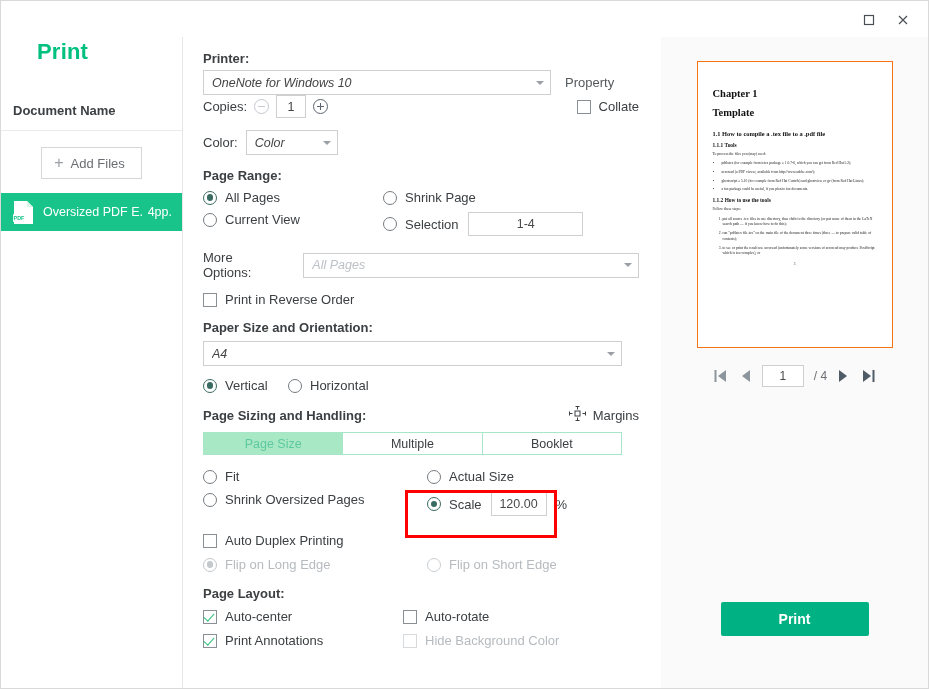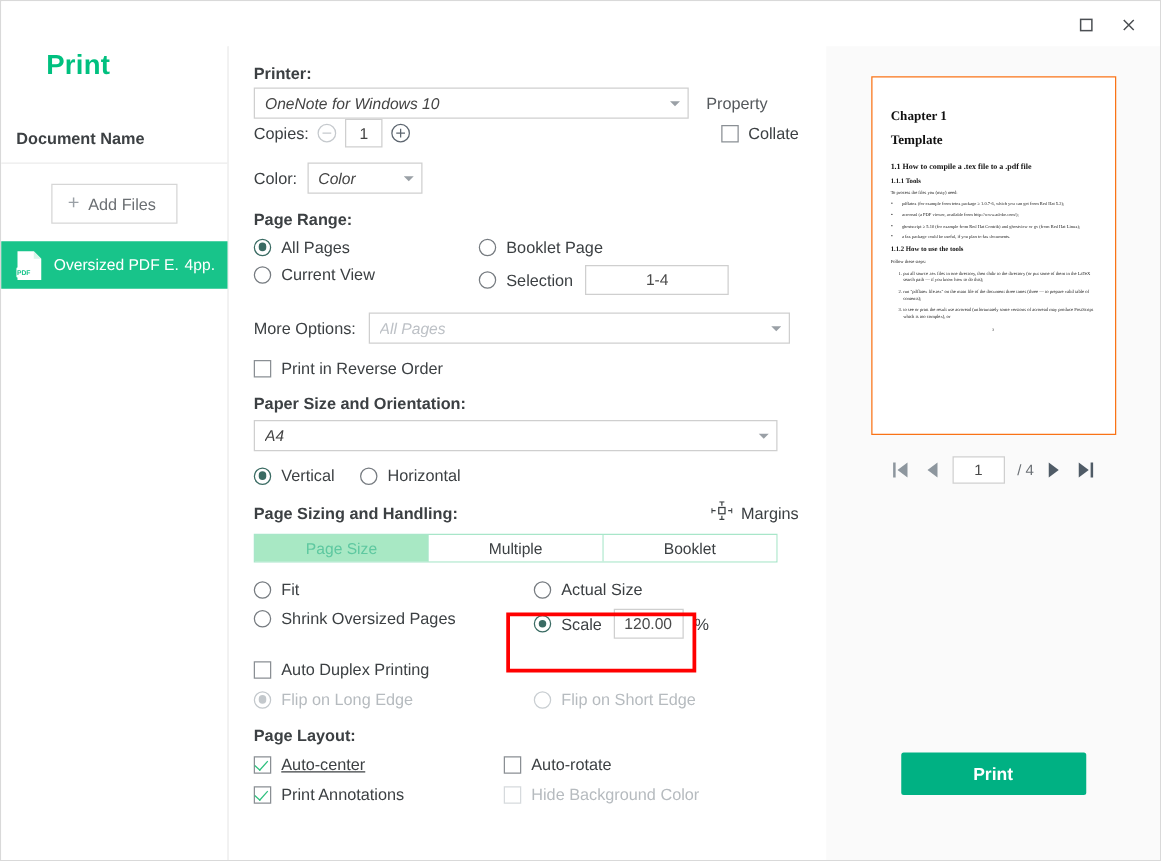--- a/index.html
+++ b/index.html
@@ -362,21 +362,21 @@
         <div class="grid2" style="margin-bottom:7px;">
           <div class="col-a">
             <span class="opt">
               <span class="radio checked"></span>
               <span class="t">All Pages</span>
             </span>
           </div>
           <div class="col-b">
             <span class="opt">
               <span class="radio"></span>
-              <span class="t">Booklet Page</span>
+              <span class="t">Shrink Page</span>
             </span>
           </div>
         </div>
         <div class="grid2">
           <div class="col-a">
             <span class="opt">
               <span class="radio"></span>
               <span class="t">Current View</span>
             </span>
           </div>
@@ -384,21 +384,21 @@
             <span class="opt">
               <span class="radio"></span>
               <span class="t">Selection</span>
             </span>
             <span class="textbox" style="width:155px;">1-4</span>
           </div>
         </div>
       </div>
 
       <div class="sect" style="margin-top:14px;">
-        <div class="row" style="gap:10px;">
+        <div class="row" style="gap:19px;">
           <span style="font-size:13px;">More Options:</span>
           <div class="select disabled" style="width:337px;">
             <span class="sel-text">All Pages</span>
             <span class="caret"></span>
           </div>
         </div>
       </div>
 
       <div class="sect" style="margin-top:12px;">
         <span class="opt">
@@ -503,21 +503,21 @@
               <span class="radio dis"></span>
               <span class="t">Flip on Short Edge</span>
             </span>
           </div>
         </div>
       </div>
 
       <div class="sect" style="margin-top:14px;">
         <div class="lbl-bold" style="margin-bottom:8px;">Page Layout:</div>
         <div class="grid2" style="margin-bottom:9px;">
-          <div style="width:200px;text-decoration:underline;">
+          <div style="width:200px;">
             <span class="opt">
               <span class="cbox checked"></span>
               <span class="t">Auto-center</span>
             </span>
           </div>
           <div>
             <span class="opt">
               <span class="cbox"></span>
               <span class="t">Auto-rotate</span>
             </span>

